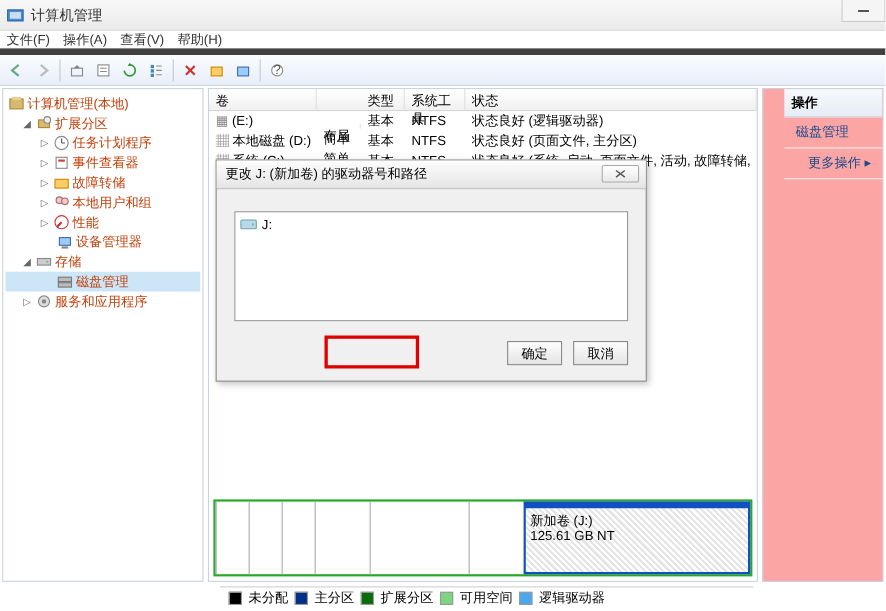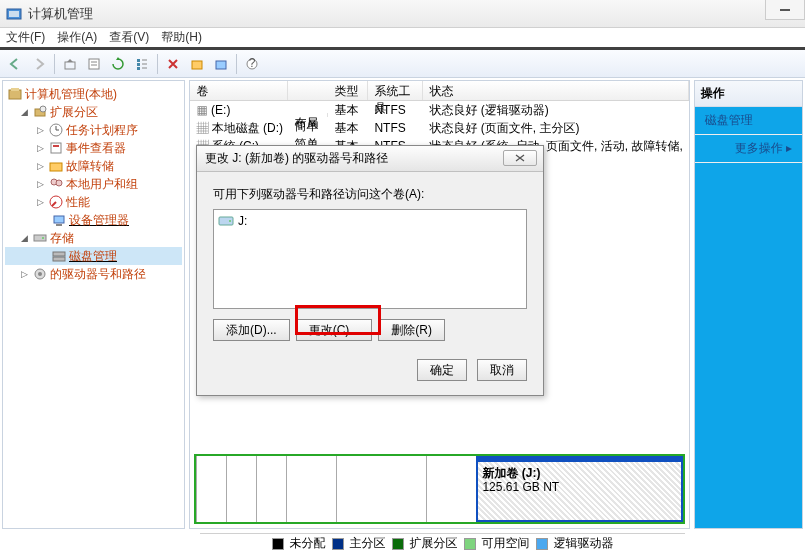--- a/index.html
+++ b/index.html
@@ -3,56 +3,56 @@
 <meta charset="utf-8">
 <style>
 * { box-sizing: border-box; margin: 0; padding: 0; font-family: "Microsoft YaHei", "SimSun", sans-serif; font-size: 12px; }
 body { background: #fff; width: 805px; height: 555px; overflow: hidden; position: relative; }
 
 .titlebar { height: 28px; background: linear-gradient(#f8f8f8,#eaeaea); border-bottom: 1px solid #d0d0d0; display: flex; align-items: center; padding: 0 6px; }
 .titlebar .ico { width: 16px; height: 16px; margin-right: 6px; display: inline-block; }
 .titlebar .title { font-size: 13px; color: #333; }
 .win-btn { position: absolute; top: 0; right: 0; width: 40px; height: 20px; border: 1px solid #ccc; border-top: none; background: #f5f5f5; display: flex; align-items: center; justify-content: center; }
 
-.menubar { height: 22px; display: flex; align-items: center; padding: 0 6px; gap: 12px; background: #fff; border-bottom: 3px solid #404040; }
+.menubar { height: 22px; display: flex; align-items: center; padding: 0 6px; gap: 12px; background: #fff; border-bottom: 6px solid #404040; }
 .menubar span { color: #333; cursor: default; }
 
 .toolbar { height: 28px; background: linear-gradient(#fafcff,#e8eef8); border-bottom: 1px solid #c9d3e0; display: flex; align-items: center; padding: 0 4px; gap: 2px; }
 .tbtn { width: 22px; height: 22px; border: 1px solid transparent; display: flex; align-items: center; justify-content: center; border-radius: 2px; }
 .tsep { width: 1px; height: 20px; background: #c0c8d4; margin: 0 2px; }
 
 .workspace { position: absolute; top: 78px; left: 0; right: 0; bottom: 24px; display: flex; }
 .tree { width: 188px; border: 1px solid #c9d3e0; margin: 2px; padding: 4px 2px; overflow: hidden; background: #fff; }
 .tree-node { display: flex; align-items: center; height: 18px; padding-left: 2px; gap: 2px; white-space: nowrap; }
 .tree-node.sel { background: #cde6f7; }
 .twisty { width: 11px; height: 11px; display: inline-flex; align-items: center; justify-content: center; font-size: 9px; color: #666; }
 .node-ico { width: 16px; height: 16px; display: inline-block; }
 .node-label { color: #c2410c; }
-.ind1 { padding-left: 14px; } .ind2 { padding-left: 30px; } .ind3 { padding-left: 46px; text-decoration: underline; }
+.ind1 { padding-left: 14px; } .ind2 { padding-left: 30px; } .ind3 { padding-left: 46px; }
 
 .center { flex: 1; margin: 2px; border: 1px solid #c9d3e0; display: flex; flex-direction: column; background: #fff; position: relative; }
 .vol-header { display: flex; height: 20px; border-bottom: 1px solid #d5d5d5; background: linear-gradient(#fff,#f0f0f0); }
 .vol-header div { padding: 2px 6px; border-right: 1px solid #e0e0e0; }
 .vol-row { display: flex; height: 18px; align-items: center; }
 .vol-row div { padding: 0 6px; overflow: hidden; white-space: nowrap; }
 .col-vol { width: 98px; } .col-layout { width: 40px; margin-top: 32px; } .col-type { width: 40px; } .col-fs { width: 55px; } .col-status { flex: 1; }
 
 .disk-map { position: absolute; bottom: 4px; left: 4px; right: 4px; }
 .disk-box { border: 2px solid #27a827; display: flex; height: 70px; }
 .disk-part { flex: 1; border-left: 1px solid #aaa; padding: 4px; font-size: 11px; line-height: 14px; }
 .disk-part.sel { border: 2px solid #1050c0; border-top: 6px solid #1050c0; background: repeating-linear-gradient(45deg,#e5e5e5,#e5e5e5 2px,#fff 2px,#fff 4px); }
 
-.legend { position: absolute; bottom: 2px; left: 200px; right: 120px; height: 20px; border-top: 1px solid #d0d0d0; display: flex; align-items: center; gap: 6px; padding: 0 8px; font-size: 11px; background: #fff; justify-content: center; }
+.legend { position: absolute; bottom: 2px; left: 200px; right: 120px; height: 20px; border-top: 1px solid #d0d0d0; display: flex; align-items: center; gap: 6px; padding: 0 8px; font-size: 11px; background: #fff; }
 .legend .sw { width: 12px; height: 12px; display: inline-block; border: 1px solid #999; }
 
-.actions { width: 112px; margin: 2px; border: 1px solid #c9d3e0; background: #0ea5e9; }
+.actions { width: 112px; margin: 2px; border: 1px solid #c9d3e0; background: #fca5a5; padding-left: 19px; }
 .actions-hdr { background: linear-gradient(#f5f8fc,#e6ecf5); padding: 4px 6px; font-weight: bold; border-bottom: 1px solid #d5dce8; }
 .actions-item { padding: 5px 10px; color: #1a4b8c; border-bottom: 1px solid #eee; }
 
-.dialog { position: absolute; top: 145px; left: 196px; width: 348px; background: #f0f0f0; border: 1px solid #888; box-shadow: 2px 2px 6px rgba(0,0,0,.25); }
+.dialog { position: absolute; top: 145px; left: 196px; width: 392px; background: #f0f0f0; border: 1px solid #888; box-shadow: 2px 2px 6px rgba(0,0,0,.25); }
 .dlg-title { height: 26px; background: linear-gradient(#fdfdfd,#e5e5e5); border-bottom: 1px solid #c0c0c0; display: flex; align-items: center; padding: 0 8px; position: relative; }
 .dlg-close { position: absolute; right: 6px; top: 4px; width: 34px; height: 16px; border: 1px solid #aaa; border-radius: 2px; background: linear-gradient(#fff,#e8e8e8); display: flex; align-items: center; justify-content: center; font-size: 10px; }
 .dlg-body { padding: 14px 16px 10px; }
 .dlg-list { width: 100%; height: 100px; border: 1px solid #999; background: #fff; margin-top: 6px; padding: 4px; }
 .dlg-list-item { display: flex; align-items: center; gap: 4px; }
 .dlg-btns { display: flex; gap: 6px; margin: 10px 0 0; }
 .dlg-btns button, .dlg-footer button { height: 22px; padding: 0 12px; background: linear-gradient(#fdfdfd,#e5e5e5); border: 1px solid #8a8a8a; font-size: 12px; }
 .dlg-footer { display: flex; justify-content: flex-end; gap: 10px; padding: 8px 16px 14px; }
 .highlight { position: absolute; border: 3px solid #e00000; pointer-events: none; }
 
@@ -250,21 +250,21 @@
       <span class="node-label">磁盘管理</span>
     </div>
     <div class="tree-node ind1">
       <span class="twisty">▷</span>
       <span class="node-ico">
           <svg width="16" height="16">
             <circle cx="8" cy="8" r="5" fill="#ddd" stroke="#888"></circle>
             <circle cx="8" cy="8" r="2" fill="#888"></circle>
           </svg>
         </span>
-      <span class="node-label">的驱动器号和路径</span>
+      <span class="node-label">服务和应用程序</span>
     </div>
   </div>
 
   <div class="center">
     <div class="vol-header">
       <div class="col-vol">卷</div>
       <div class="col-layout">布局</div>
       <div class="col-type">类型</div>
       <div class="col-fs">系统工具</div>
       <div class="col-status">状态</div>
@@ -293,21 +293,21 @@
 
     <div class="disk-map">
       <div class="disk-box">
         <div class="disk-part" style="flex:0 0 30px"></div>
         <div class="disk-part" style="flex:0 0 30px"></div>
         <div class="disk-part" style="flex:0 0 30px"></div>
         <div class="disk-part" style="flex:0 0 50px"></div>
         <div class="disk-part" style="flex:0 0 90px"></div>
         <div class="disk-part" style="flex:0 0 50px"></div>
         <div class="disk-part sel">
-          <div style="font-weight:bold">新加卷 (J:)</div>
+          <div style="font-weight:normal">新加卷 (J:)</div>
           <div>125.61 GB NT</div>
         </div>
       </div>
     </div>
   </div>
 
   <div class="actions">
     <div class="actions-hdr">操作</div>
     <div class="actions-item">磁盘管理</div>
     <div class="actions-item" style="text-align:right">
@@ -332,37 +332,31 @@
 <div class="dialog">
   <div class="dlg-title">
     <span>更改 J: (新加卷) 的驱动器号和路径</span>
     <div class="dlg-close">
       <svg width="12" height="8">
           <path d="M2 1 L10 7 M10 1 L2 7" stroke="#555" stroke-width="1.3"></path>
         </svg>
     </div>
   </div>
   <div class="dlg-body">
-    <div>可用下列驱动器号和路径访问这个卷(A):</div>
     <div class="dlg-list">
       <div class="dlg-list-item">
         <span>
             <svg width="16" height="12">
               <rect x="1" y="2" width="14" height="8" rx="1" fill="#bcd6ef" stroke="#6a9"></rect>
               <circle cx="12" cy="6" r="1" fill="#6c6"></circle>
             </svg>
           </span>
         <span>J:</span>
       </div>
     </div>
-    <div class="dlg-btns">
-      <button>添加(D)...</button>
-      <button>更改(C)...</button>
-      <button>删除(R)</button>
-    </div>
   </div>
   <div class="dlg-footer">
     <button>确定</button>
     <button>取消</button>
   </div>
 </div>
 
 <div class="highlight" style="top:305px;left:295px;width:86px;height:30px"></div>
 
 </body></html>

